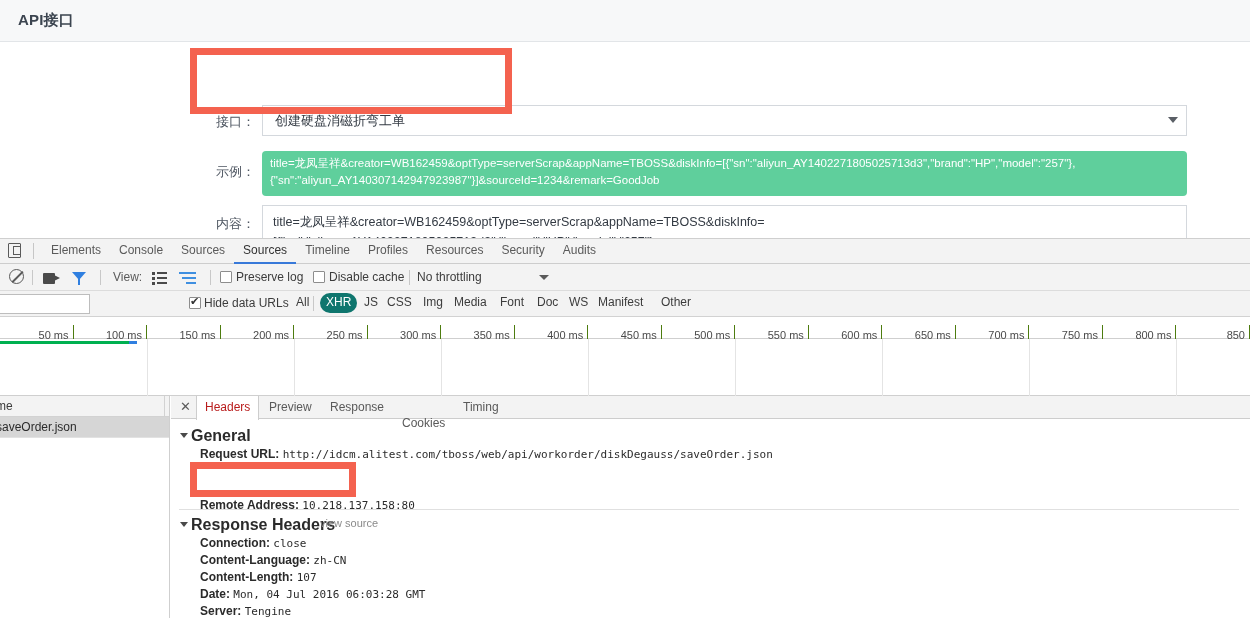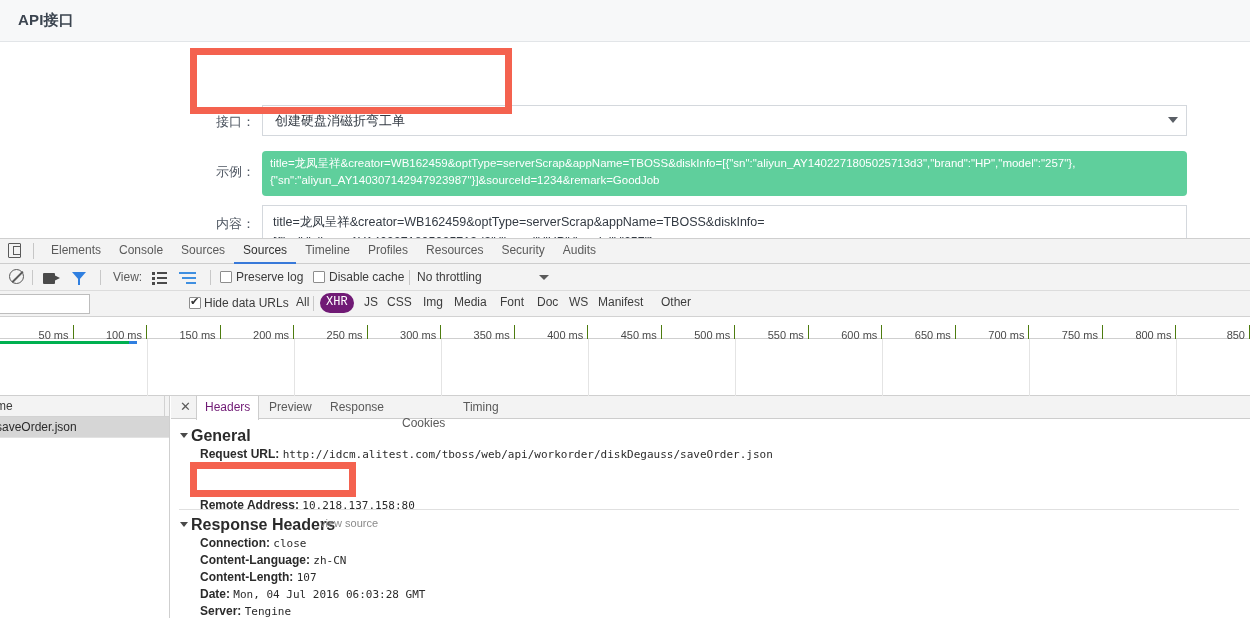--- a/index.html
+++ b/index.html
@@ -190,21 +190,21 @@
     border: 1px solid #bdbdbd; background: #fff;
     font-size: 12px; color: #666; padding: 2px 5px;
     font-family: "Liberation Sans", "DejaVu Sans", sans-serif;
   }
   .f-chk { position: absolute; left: 189px; top: 6px; }
   .f-lbl { position: absolute; left: 204px; top: 5px; font-size: 12px; color: #3c3c3c; }
   .ftype {
     position: absolute; top: 2px; height: 20px; padding: 2px 6px 0 6px;
     font-size: 12px; color: #3c3c3c; border-radius: 10px;
   }
-  .ftype.sel { background: #701a75; color: #fff; font-family: Liberation Mono, monospace; }
+  .ftype.sel { background: #0f766e; color: #fff; }
 
   
   .ruler {
     position: relative; width: 1250px; height: 22px;
     background: #fff; border-bottom: 1px solid #cfcfcf;
   }
   .ruler .tk {
     position: absolute; top: 8px; height: 22px;
     border-right: 1px solid #4d7c0f;
   }
@@ -262,21 +262,21 @@
   }
   .dtab-close {
     position: absolute; left: 9px; top: 4px; font-size: 13px; color: #5a5a5a;
     line-height: 14px;
   }
   .dtab {
     position: absolute; top: 0; height: 23px; padding: 4px 8px 0 8px;
     font-size: 12px; color: #5a5a5a;
   }
   .dtab.active {
-    background: #fff; color: #701a75;
+    background: #fff; color: #b91c1c;
     border-left: 1px solid #cdcdcd; border-right: 1px solid #cdcdcd;
     height: 24px;
     text-align: center;
   }
   .dbody { position: relative; padding: 0; }
   .sect-title {
     position: absolute; font-size: 16px; font-weight: bold; color: #2b2b2b;
   }
   .tri {
     position: absolute; width: 0; height: 0;

